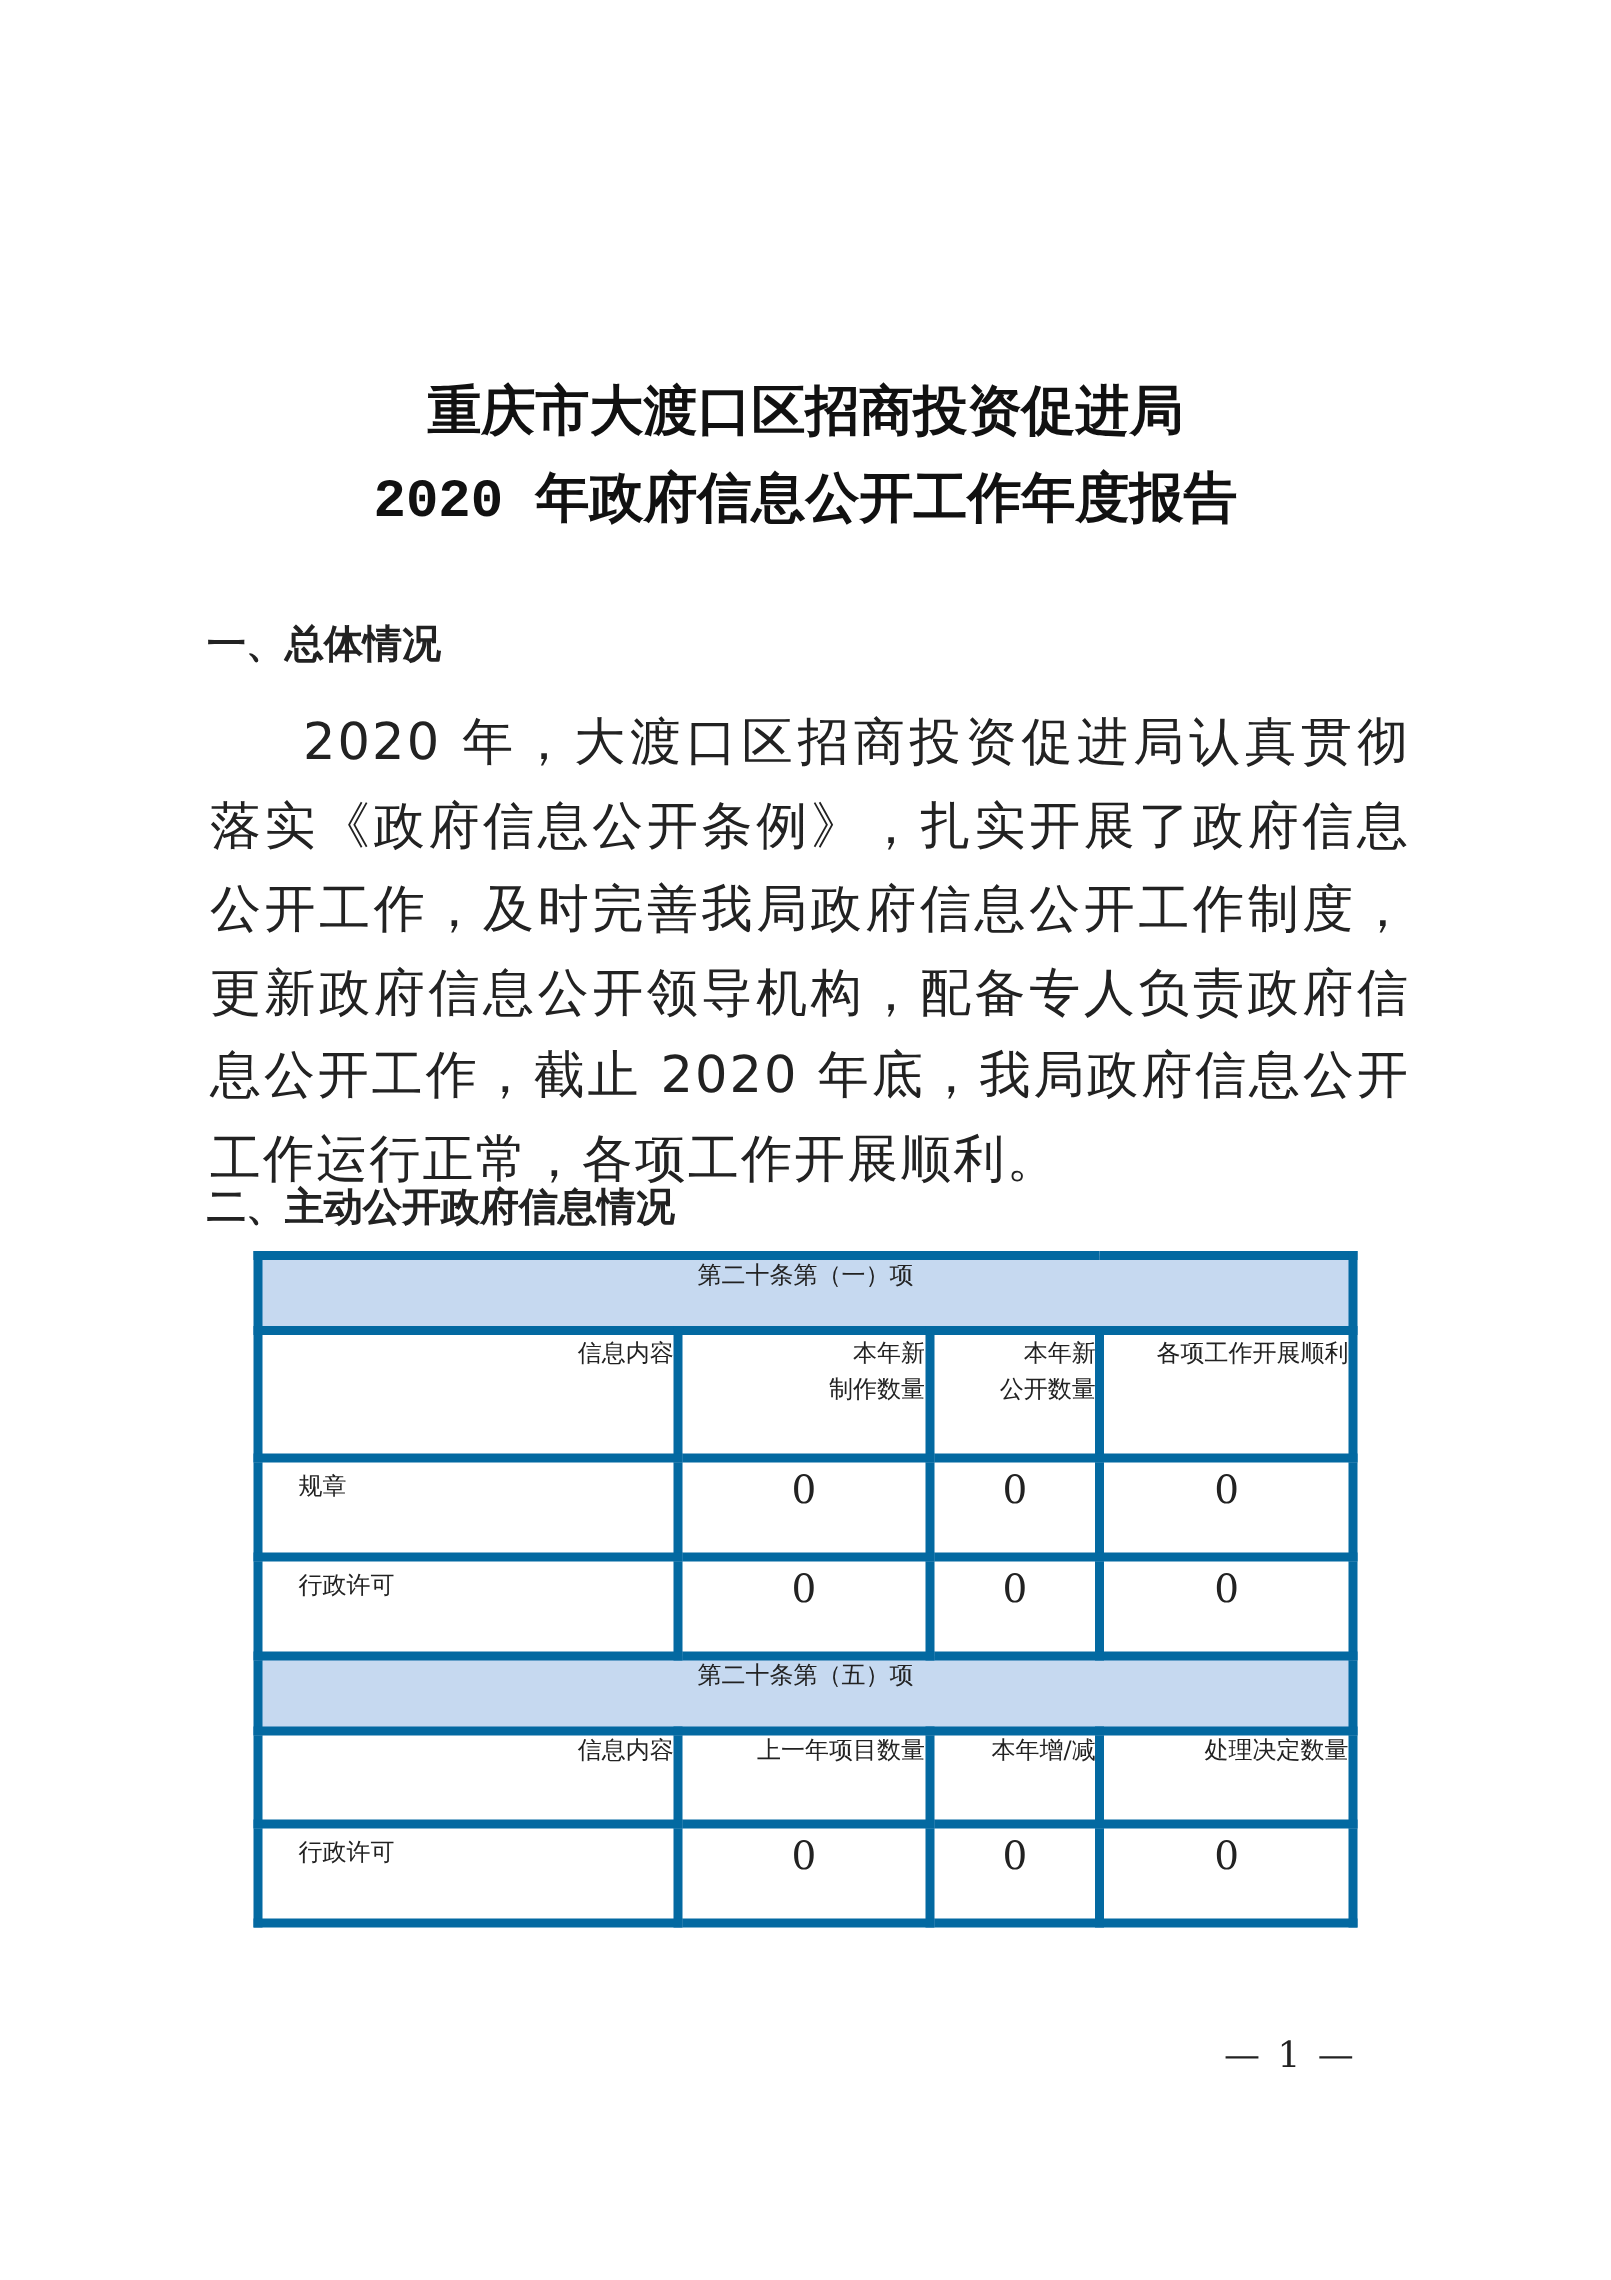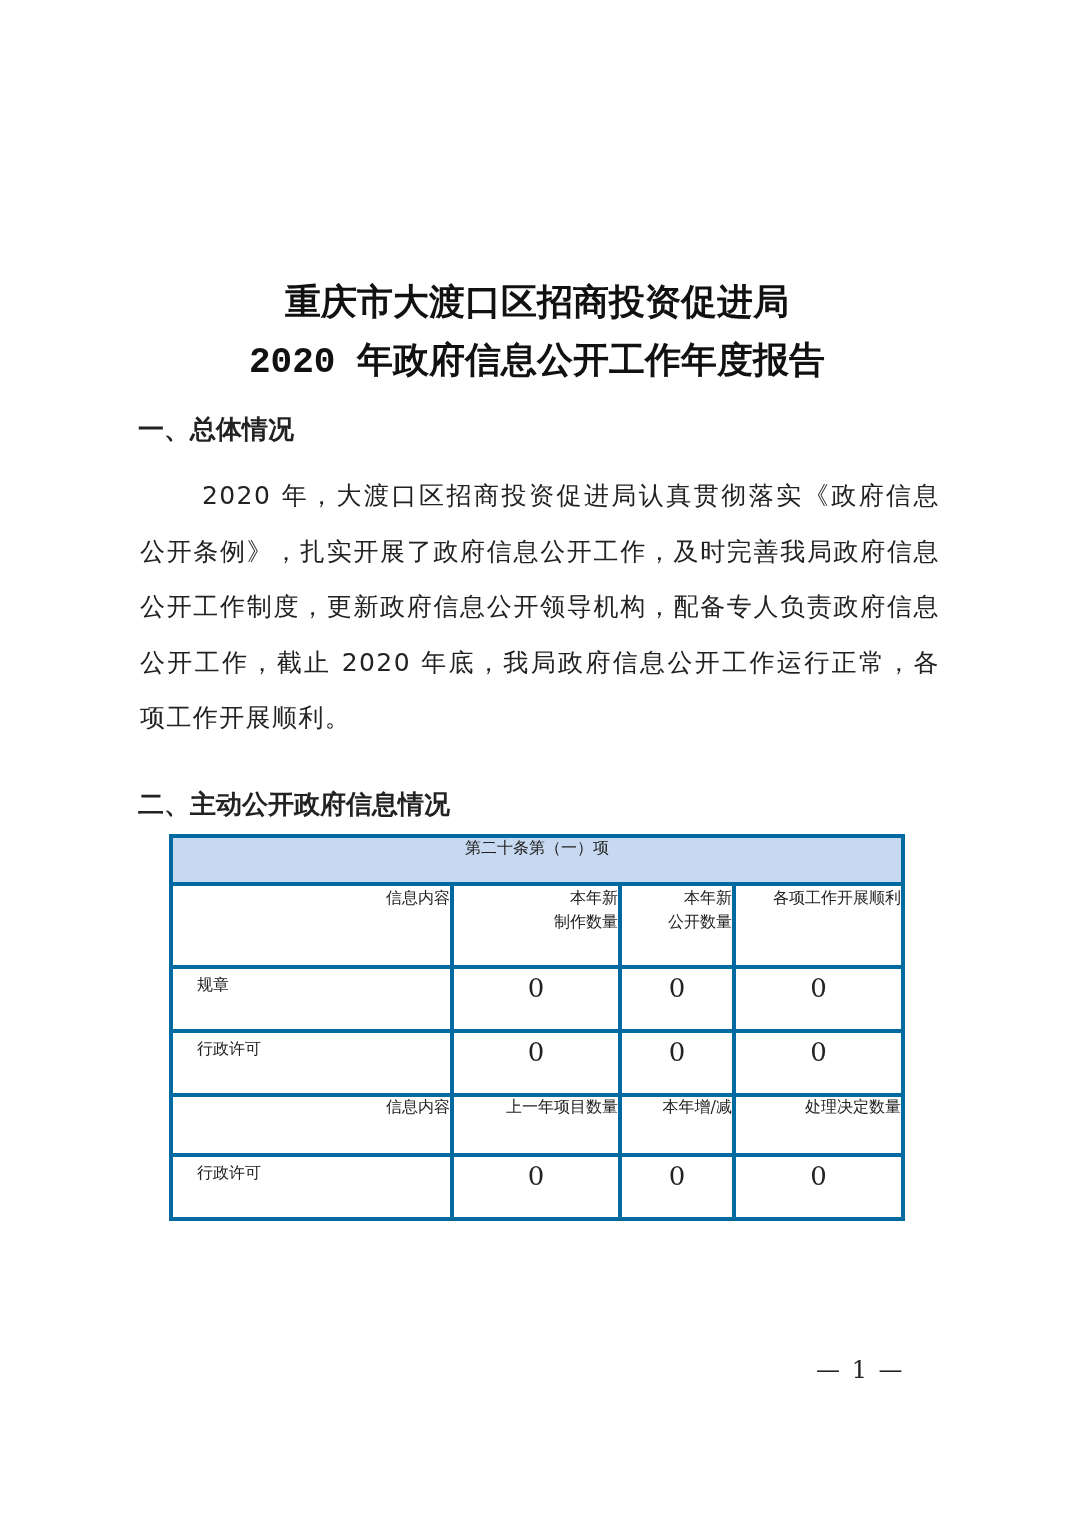--- a/index.html
+++ b/index.html
@@ -1,42 +1,42 @@
 <!DOCTYPE html>
 <html><head>
   <meta charset="utf-8">
   <style>
     html, body { margin: 0; padding: 0; background: #ffffff; }
     body { width: 1074px; height: 1520px; position: relative; overflow: hidden; color: #1a1a1a; }
     .title {
       position: absolute; left: 0; width: 1074px; text-align: center;
       font-family: "DejaVu Serif", "Liberation Serif", serif; font-weight: bold;
-      font-size: 36px; letter-spacing: 0px; color: #111; margin-top: 28px;
+      font-size: 36px; letter-spacing: 0px; color: #111;
     }
     #title1 { top: 250px; }
     #title2 { top: 308px; font-family: Liberation Mono, monospace; }
     .h1 {
       position: absolute; left: 138px;
       font-family: "DejaVu Sans", "Liberation Sans", sans-serif; font-weight: bold;
       font-size: 26px; color: #222;
     }
     #sec1 { top: 412px; }
     #sec2 { top: 787px; }
     .para {
       position: absolute; left: 140px; top: 468px; width: 800px;
       font-family: "DejaVu Sans", "Liberation Sans", sans-serif;
-      font-size: 25px; line-height: 55.5px; color: #222;
+      font-size: 34px; line-height: 55.5px; color: #222;
       text-indent: 62px; text-align: justify; letter-spacing: 1.4px;
     }
     table.info {
       position: absolute; left: 169px; top: 834px; width: 736px;
       border-collapse: collapse;
       font-family: "DejaVu Serif", "Liberation Serif", serif; font-size: 16px; color: #222;
     }
-    table.info td { border: 4px solid #0369a1; padding: 0; vertical-align: top; }
+    table.info td { border: 6px solid #0369a1; padding: 0; vertical-align: top; }
     .sect td { background: #c6d9f0; text-align: center; height: 44px; padding-top: 3px; }
     .hdr td { text-align: right; }
     .hdr1 td { height: 79px; vertical-align: middle; line-height: 24px; }
     .hdr2 td { height: 56px; padding-top: 6px; }
     .row td { height: 54px; }
     .row td.label { padding: 6px 0 0 24px; text-align: left; }
     .row td.num { text-align: center; font-size: 26px; padding-top: 4px; }
     .c1 { width: 281px; } .c2 { width: 168px; } .c3 { width: 114px; } .c4 { width: 169px; }
     .pager {
       position: absolute; top: 1356px; left: 816px;
@@ -79,20 +79,23 @@
     <td class="num">0</td>
     <td class="num">0</td>
     <td class="num">0</td>
   </tr>
   <tr class="row">
     <td class="label">行政许可</td>
     <td class="num">0</td>
     <td class="num">0</td>
     <td class="num">0</td>
   </tr>
+  <tr class="sect">
+    <td colspan="4" style="background: rgb(198, 217, 240);">第二十条第（五）项</td>
+  </tr>
   <tr class="hdr hdr2">
     <td>信息内容</td>
     <td>上一年项目数量</td>
     <td>本年增/减</td>
     <td>处理决定数量</td>
   </tr>
   <tr class="row">
     <td class="label">行政许可</td>
     <td class="num">0</td>
     <td class="num">0</td>

